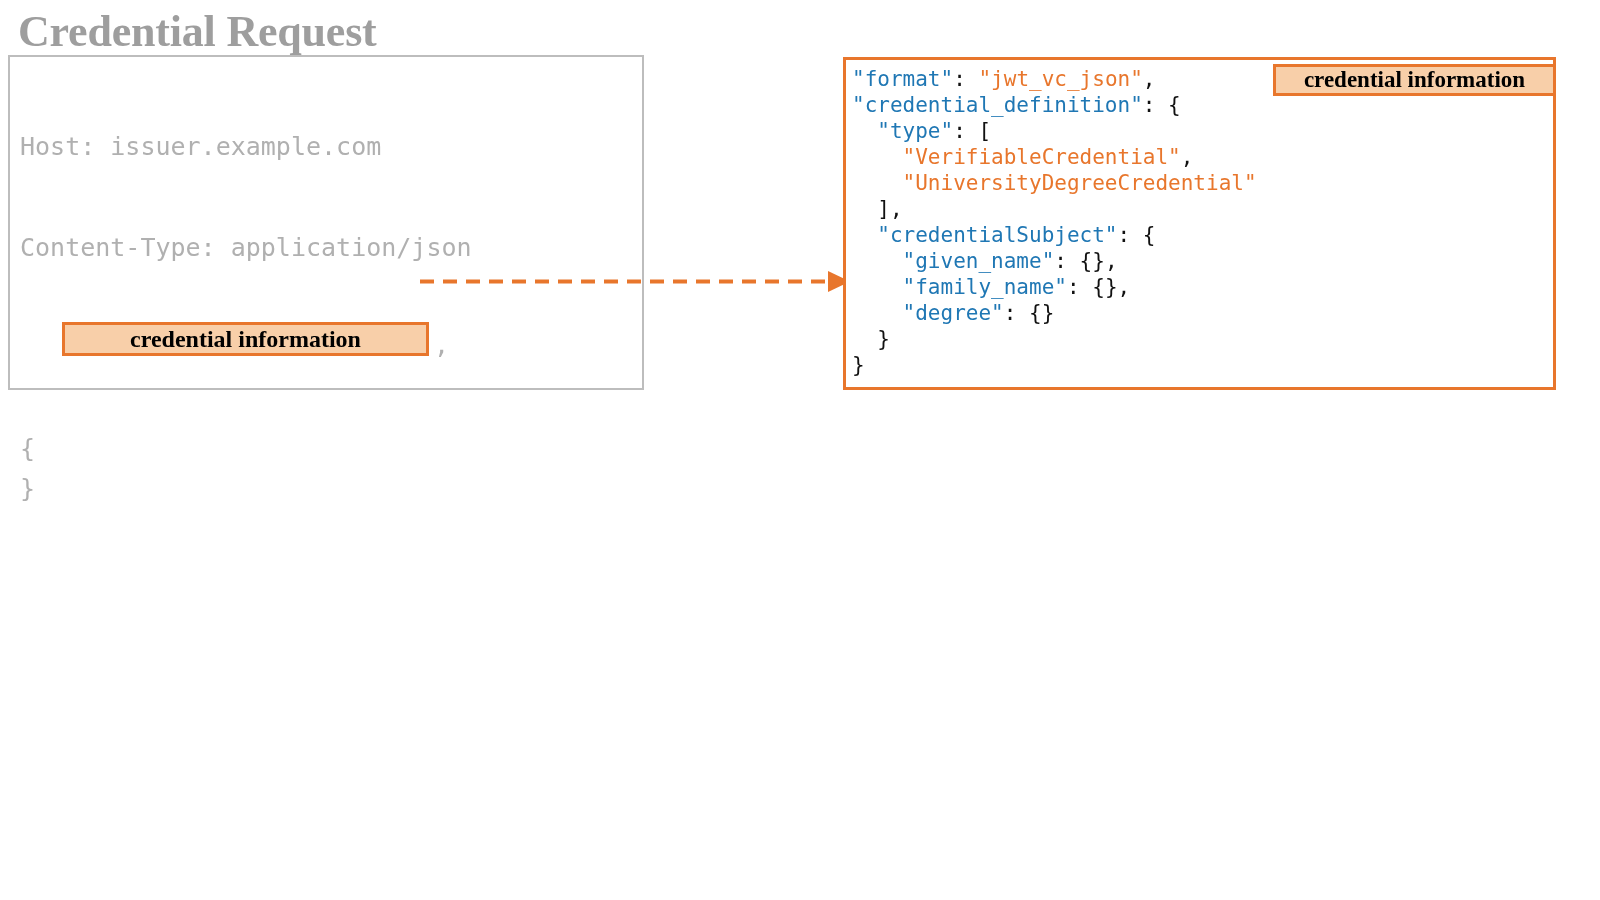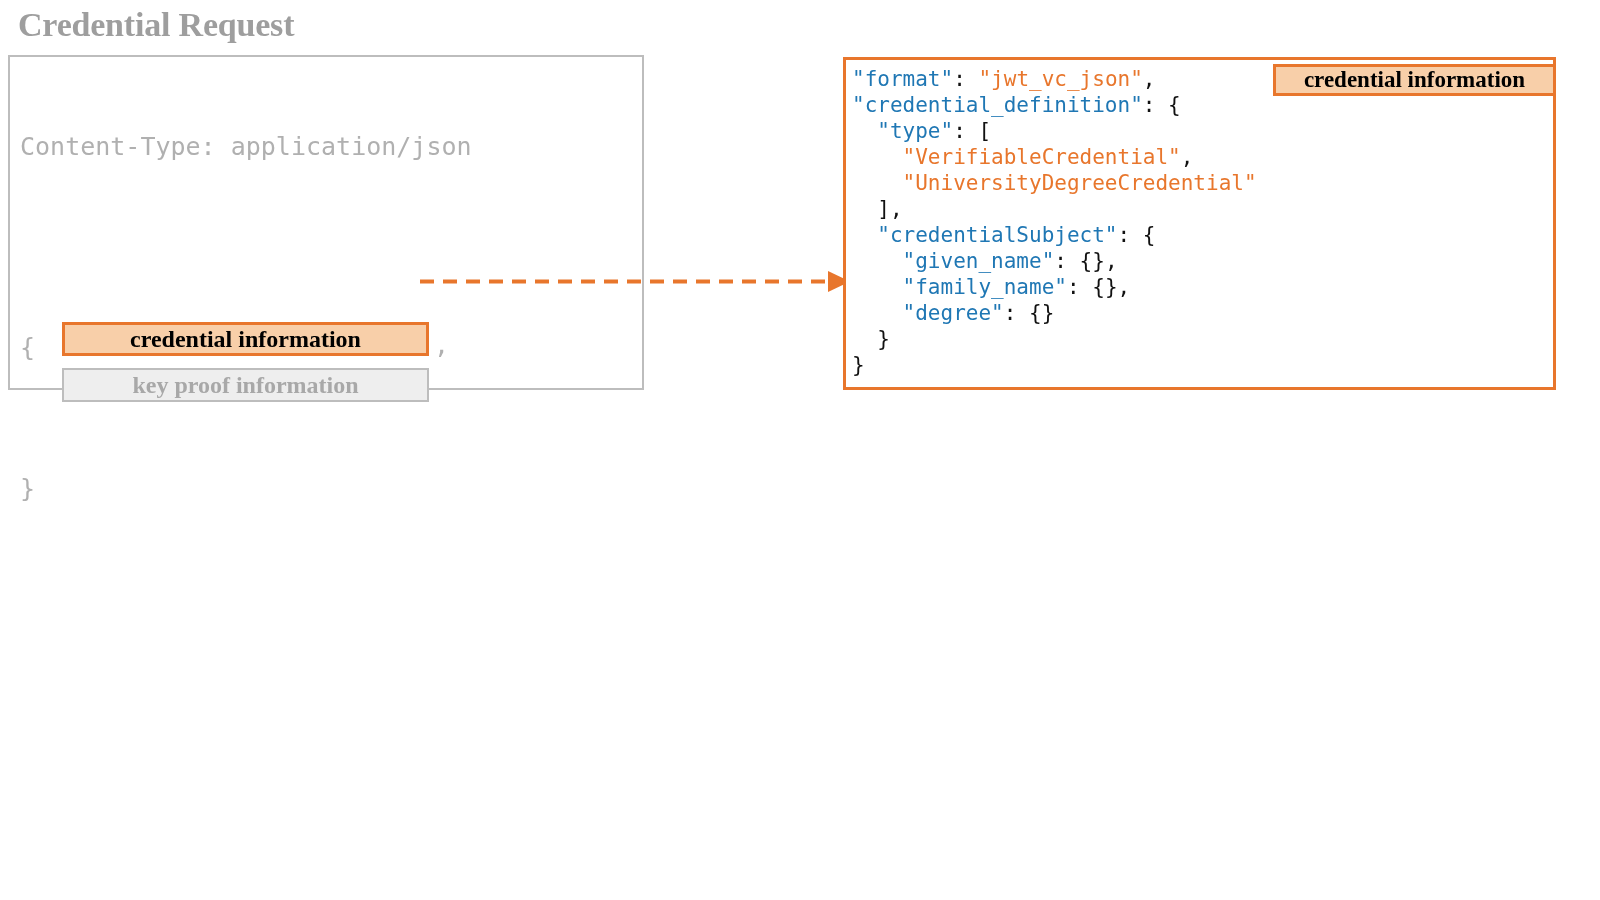--- a/index.html
+++ b/index.html
@@ -15,21 +15,21 @@
     font-family: "Liberation Sans", sans-serif;
   }
 
   
   #page-title {
     position: absolute;
     left: 18px;
     top: 6px;
     font-family: "Liberation Serif", serif;
     font-weight: bold;
-    font-size: 34px;
+    font-size: 44px;
     color: #9e9e9e;
     letter-spacing: -0.2px;
     white-space: nowrap;
   }
 
   
   #request-panel {
     position: absolute;
     left: 8px;
     top: 55px;
@@ -175,30 +175,30 @@
   }
 </style>
 </head>
 <body>
 
 <div id="page-title">Credential Request</div>
 
 <div id="request-panel">
 
   <div class="req-code">
+    <span class="req-line">Host: issuer.example.com</span>
     <span class="req-line">Content-Type: application/json</span>
     <span class="req-blank"> </span>
     <span class="req-line">{</span>
   </div>
 
   <div id="cred-info-box-left">credential information</div>
 
   <div id="cred-info-comma">,</div>
 
-  <div id="key-proof-box">key proof information</div>
 
   <div class="req-code" style="top: 348px;">
     <span class="req-line">}</span>
   </div>
 </div>
 
 <svg id="connector-arrow" viewBox="0 0 432 40" width="432" height="40">
   <line x1="2" y1="19.5" x2="414" y2="19.5" stroke="#e8762c" stroke-width="4" stroke-dasharray="14 9"></line>
   <polygon points="410,9 432,19.5 410,30" fill="#e8762c"></polygon>
 </svg>

